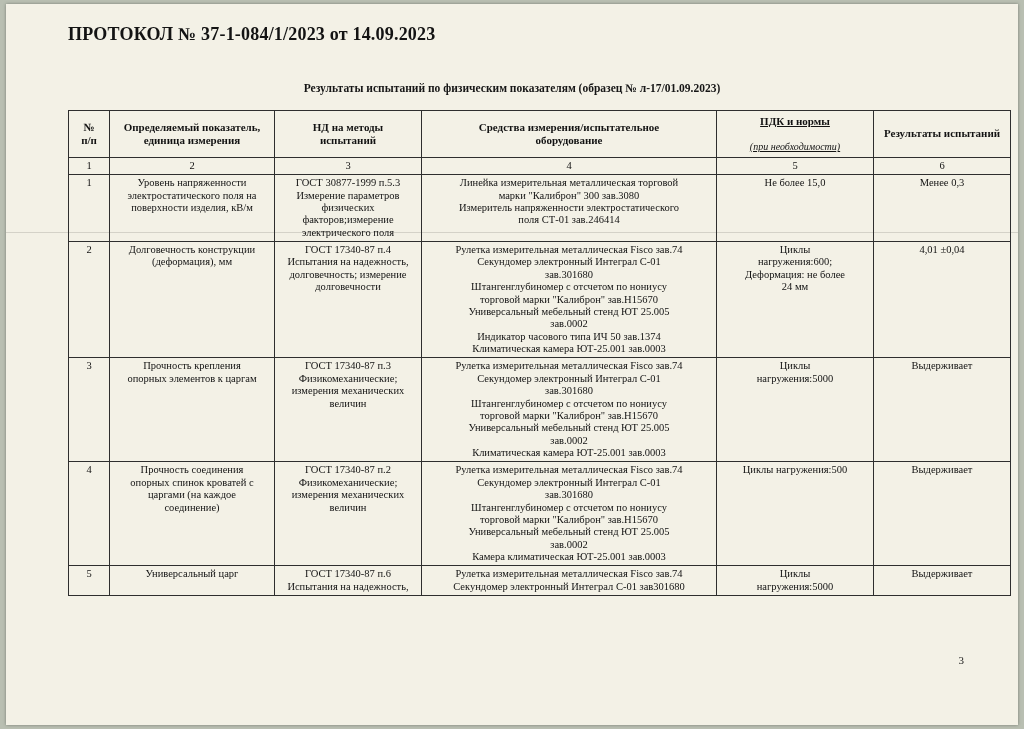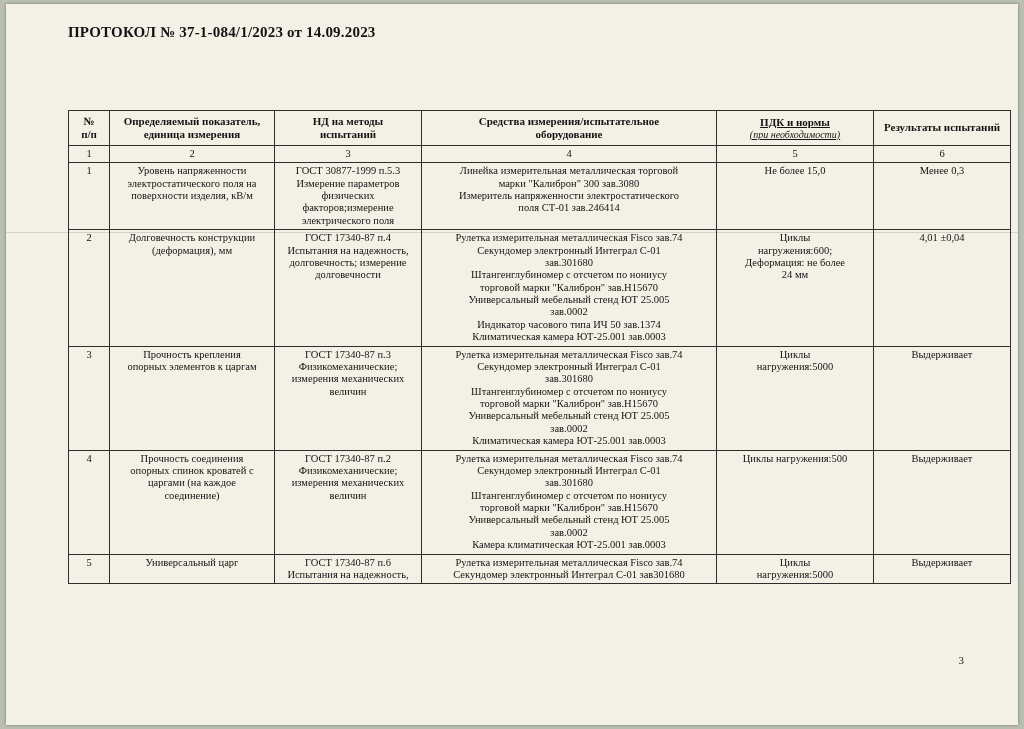--- a/index.html
+++ b/index.html
@@ -24,21 +24,21 @@
   }
   .page-inner {
     position: relative;
     width: 100%;
     height: 100%;
   }
   .doc-title {
     position: absolute;
     left: 62px;
     top: 20px;
-    font-size: 15px;
+    font-size: 18px;
     font-weight: bold;
     letter-spacing: 0.2px;
     color: #131313;
   }
   .section-title {
     position: absolute;
     left: 0;
     top: 78px;
     width: 100%;
     text-align: center;
@@ -76,21 +76,21 @@
   .c-pdk { width: 150px; text-align: center; text-decoration: underline; }
   .c-res { width: 130px; text-align: center; }
   .numrow td {
     text-align: center;
     font-size: 10.5px;
     padding: 1px 3px;
     vertical-align: middle;
   }
   .cell-center { text-align: center; }
   .cell-line { display: block; }
-  .italic { font-style: italic; font-weight: normal; font-size: 10px; }
+  .italic { font-style: italic; font-weight: normal; font-size: 10px; margin-top: 13px; }
   .page-number {
     position: absolute;
     right: 54px;
     top: 650px;
     font-size: 11px;
     color: #1a1a1a;
   }
   .fold-line {
     position: absolute;
     left: 0;
@@ -103,20 +103,21 @@
 </head>
 <body>
 
 <div class="page">
   <div class="page-inner">
 
     <div class="doc-title">ПРОТОКОЛ № 37-1-084/1/2023 от 14.09.2023</div>
 
     <div class="fold-line"></div>
 
+    <div class="section-title">Результаты испытаний по физическим показателям (образец № л-17/01.09.2023)</div>
 
     <table class="main">
       <thead>
         <tr>
           <th class="c-num">
             <span class="cell-line">№</span>
             <span class="cell-line">п/п</span>
           </th>
           <th class="c-ind">
             <span class="cell-line">Определяемый показатель,</span>

